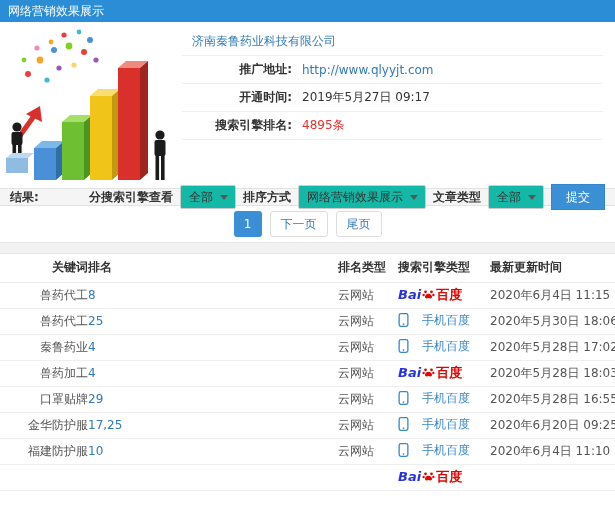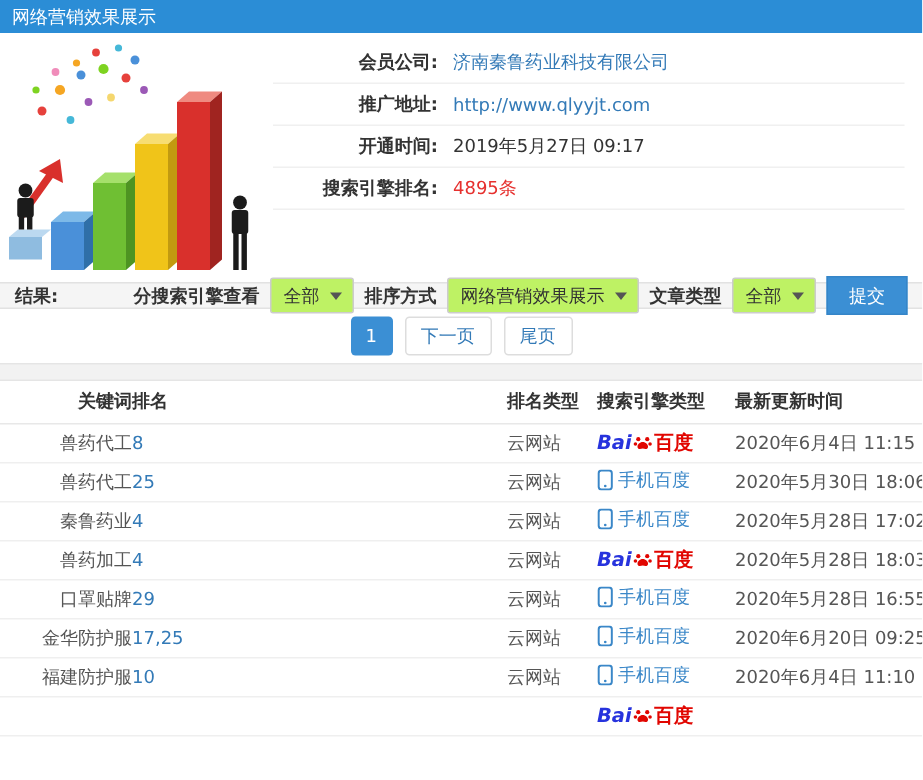--- a/index.html
+++ b/index.html
@@ -29,21 +29,21 @@
   
   .filters {
     height:18px; background:#f5f5f5;
     border-top:1px solid #e2e2e2; border-bottom:1px solid #e2e2e2;
     display:flex; align-items:center; padding:0 10px;
   }
   .filters-title { font-weight:bold; }
   .filter-controls { margin-left:auto; display:flex; align-items:center; gap:7px;justify-content:flex-end; }
   .filter-label { font-weight:bold; color:#333; white-space:nowrap; }
   .select {
-    position:relative; height:24px; line-height:22px; background:#bef264;
+    position:relative; height:24px; line-height:22px; background:#14b8a6;
     border:1px solid #ccc; border-radius:2px; padding:0 22px 0 8px;
     cursor:pointer; white-space:nowrap; color:#333;
   }
   .select::after {
     content:""; position:absolute; right:7px; top:9px;
     border-left:4px solid transparent; border-right:4px solid transparent;
     border-top:5px solid #555;
   }
   .submit-btn {
     height:26px; padding:0 14px; background:var(--accent-blue,#3b8fd4);
@@ -71,21 +71,21 @@
   }
   td {
     height:26px; font-size:12px; color:#555; border-bottom:1px solid #efefef;
     overflow:hidden; white-space:nowrap;
   }
   th:first-child, td:first-child { padding-left:12px;text-align:right; }
   a.rank-link { color:var(--link,#337ab7); text-decoration:none; cursor:pointer; }
   .baidu-logo { display:inline-flex; align-items:center; font-weight:bold; font-size:13px; line-height:1; }
   .baidu-logo .bai { color:var(--baidu-blue,#2733dd); font-style:italic; }
   .baidu-logo .du { color:var(--baidu-red,#e10601); }
-  .mobile-baidu { display:inline-flex; align-items:center; gap:3px; color:var(--mobile-baidu,#3a87c8); line-height:1; }
+  .mobile-baidu { display:inline-flex; align-items:center; gap:13px; color:var(--mobile-baidu,#3a87c8); line-height:1; }
 </style>
 </head>
 <body>
 
 <div class="page">
 
   <div class="titlebar">
     <span>网络营销效果展示</span>
   </div>
 
@@ -144,21 +144,20 @@
         <g>
           <circle cx="160" cy="113" r="4.6" fill="#1b1b1b"></circle>
           <rect x="154.5" y="118" width="11" height="16" rx="2" fill="#1b1b1b"></rect>
           <rect x="155.5" y="133" width="3.6" height="25" fill="#1b1b1b"></rect>
           <rect x="161" y="133" width="3.6" height="25" fill="#1b1b1b"></rect>
         </g>
       </svg>
     </div>
     <div class="info-list">
       <div class="info-row">
-        <span class="info-label">会员公司:</span>
         <a class="info-value blue">济南秦鲁药业科技有限公司</a>
       </div>
       <div class="info-row">
         <span class="info-label">推广地址:</span>
         <a class="info-value blue">http://www.qlyyjt.com</a>
       </div>
       <div class="info-row">
         <span class="info-label">开通时间:</span>
         <span class="info-value">2019年5月27日 09:17</span>
       </div>

